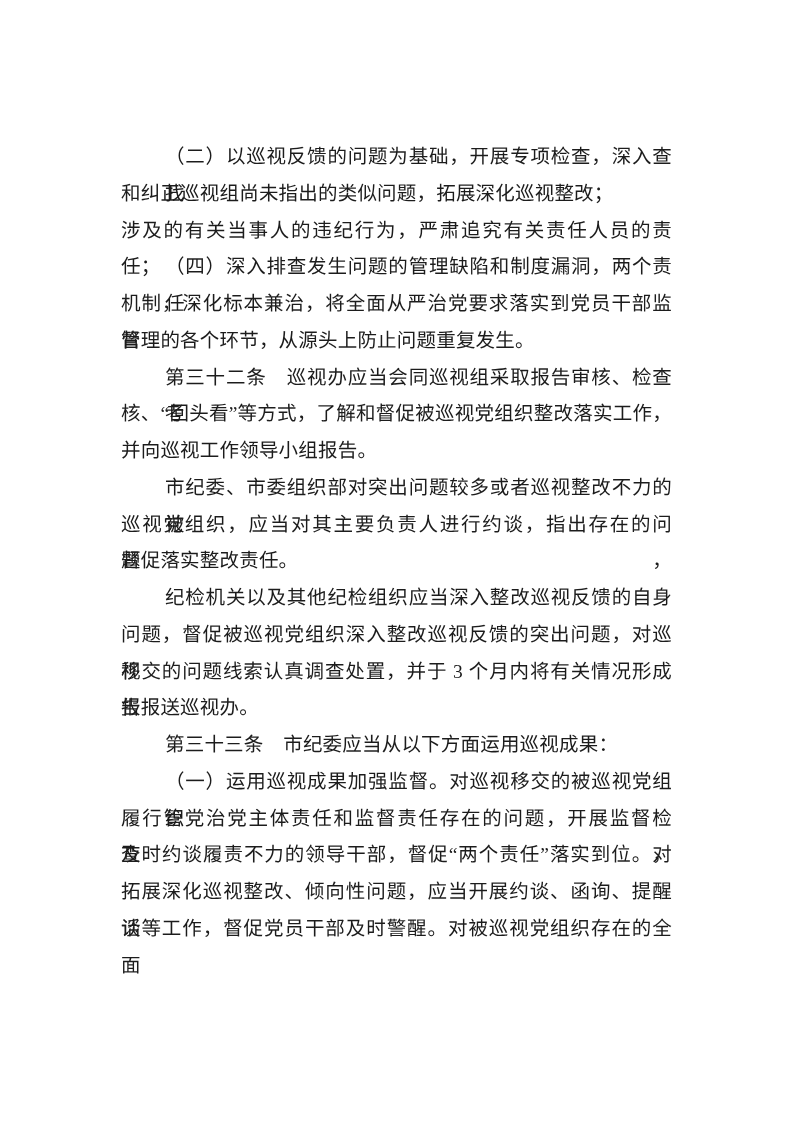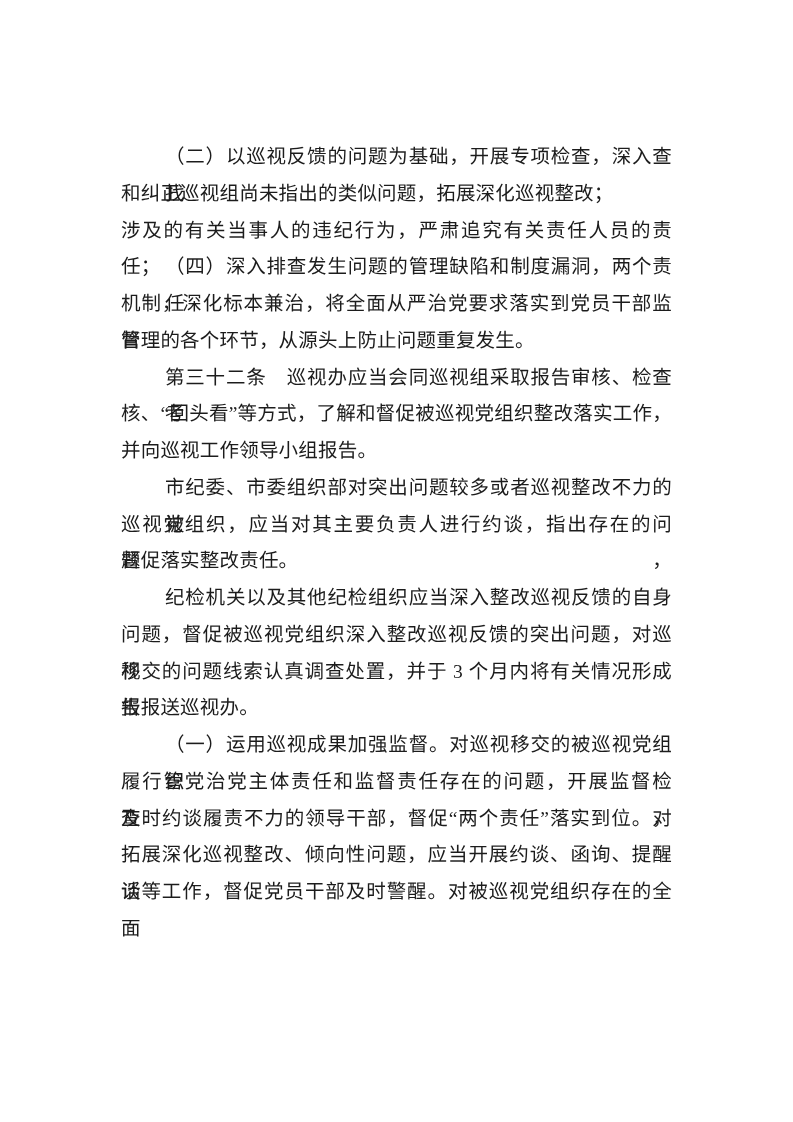--- a/index.html
+++ b/index.html
@@ -53,19 +53,20 @@
       <div class="line indent full">第三十二条　巡视办应当会同巡视组采取报告审核、检查考</div>
       <div class="line full">核、“回头看”等方式，了解和督促被巡视党组织整改落实工作，</div>
       <div class="line">并向巡视工作领导小组报告。</div>
       <div class="line indent full">市纪委、市委组织部对突出问题较多或者巡视整改不力的被</div>
       <div class="line full">巡视党组织，应当对其主要负责人进行约谈，指出存在的问题，</div>
       <div class="line">督促落实整改责任。</div>
       <div class="line indent full">纪检机关以及其他纪检组织应当深入整改巡视反馈的自身</div>
       <div class="line full">问题，督促被巡视党组织深入整改巡视反馈的突出问题，对巡视</div>
       <div class="line full">移交的问题线索认真调查处置，并于 3 个月内将有关情况形成报</div>
       <div class="line">告报送巡视办。</div>
+      <div class="line indent">第三十三条　市纪委应当从以下方面运用巡视成果：</div>
       <div class="line indent full">（一）运用巡视成果加强监督。对巡视移交的被巡视党组织</div>
       <div class="line full">履行管党治党主体责任和监督责任存在的问题，开展监督检查，</div>
       <div class="line full">及时约谈履责不力的领导干部，督促“两个责任”落实到位。对</div>
       <div class="line full">拓展深化巡视整改、倾向性问题，应当开展约谈、函询、提醒谈</div>
       <div class="line full">话等工作，督促党员干部及时警醒。对被巡视党组织存在的全面</div>
     </div>
 </div>
 
 </body></html>

